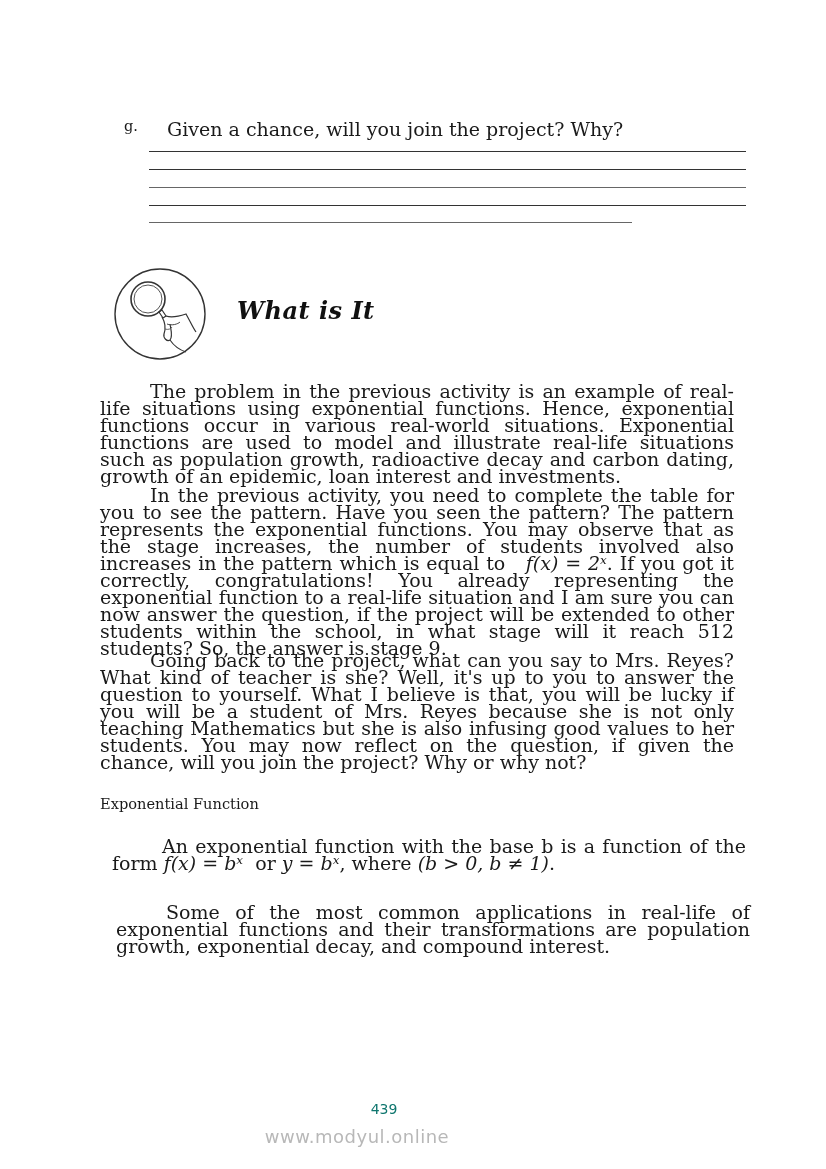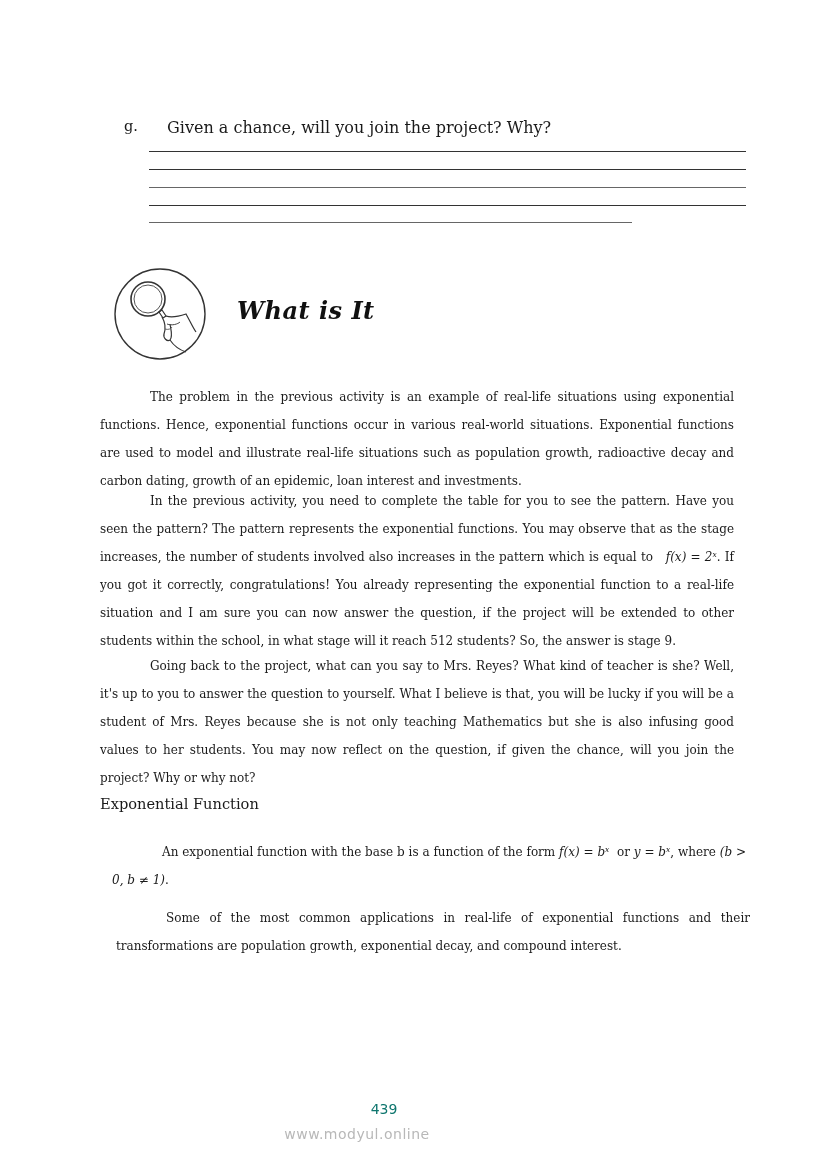--- a/index.html
+++ b/index.html
@@ -1,31 +1,31 @@
 <!DOCTYPE html>
 <html><head>
 <meta charset="utf-8">
 <style>
   html, body { margin: 0; padding: 0; background: #ffffff; }
   body { width: 826px; height: 1169px; position: relative; overflow: hidden;
          font-family: "DejaVu Serif", "Liberation Serif", serif; color: #1a1a1a; }
   .abs { position: absolute; }
   .q-letter { left: 124px; top: 118px; font-size: 14.5px; }
-  .q-text { left: 167px; top: 118px; font-size: 16px; }
+  .q-text { left: 167px; top: 118px; font-size: 19px; }
   .ans-line { position: absolute; left: 149px; height: 0; border-top: 1px solid #333; }
   .icon-wrap { left: 110px; top: 266px; width: 100px; height: 96px; }
   .title { left: 225px; top: 296px; font-family: "DejaVu Serif", serif; font-weight: bold; font-style: italic;
            font-size: 24px; color: #111; letter-spacing: 0.5px; margin-left: 12px; }
-  .para { position: absolute; left: 100px; width: 634px; font-size: 12px; line-height: 28px;
+  .para { position: absolute; left: 100px; width: 634px; font-size: 19px; line-height: 17px;
           text-align: justify; text-align-last: left; }
   .para .indent { display: inline-block; width: 50px; }
   .math { font-style: italic; font-family: "DejaVu Serif", serif; }
   .heading { left: 100px; top: 795px; font-size: 14.6px; text-align: right; }
   .pagenum { left: 0; width: 768px; top: 1101px; text-align: center; font-family: "DejaVu Sans", sans-serif; font-size: 14px; color: #0f766e; }
-  .watermark { left: 0; width: 714px; top: 1126px; text-align: center; font-family: "DejaVu Sans", sans-serif; font-size: 14px; color: #b8b8b8; letter-spacing: 0.5px; }
+  .watermark { left: 0; width: 714px; top: 1126px; text-align: center; font-family: "DejaVu Sans", sans-serif; font-size: 18px; color: #b8b8b8; letter-spacing: 0.5px; }
 </style>
 </head>
 <body>
 
 <span class="abs q-letter">g.</span>
 <span class="abs q-text">Given a chance, will you join the project? Why?</span>
 
 <div>
   <div class="ans-line" style="top:151px; width:597px;"></div>
   <div class="ans-line" style="top:169px; width:597px;"></div>

